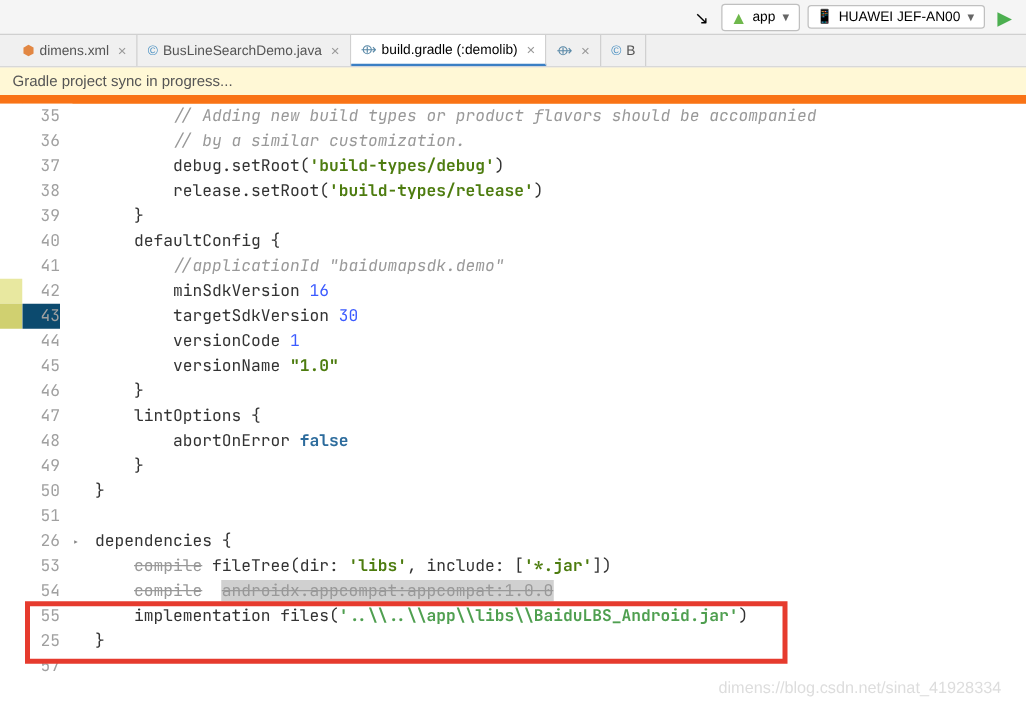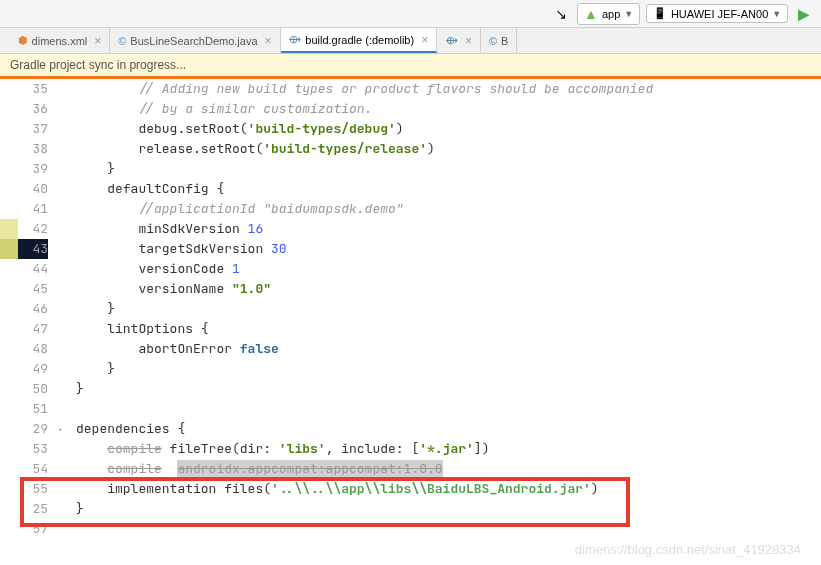--- a/index.html
+++ b/index.html
@@ -69,21 +69,21 @@
       border-bottom: 2px solid #3b7fc4;
       font-weight: 500;
     }
     .tab-close { color: #999; font-size: 12px; margin-left: 3px; cursor: pointer; }
     .file-icon-xml { color: #e28743; font-size: 11px; }
     .file-icon-java { color: #4a90c2; font-size: 11px; }
     .file-icon-gradle { color: #5b8aa8; font-size: 11px; }
 
     .notification {
       background: #fff8d6;
-      border-bottom: 3px solid #f97316;
+      border-bottom: 7px solid #f97316;
       padding: 4px 10px;
       font-size: 12px;
       color: #555;
     }
 
     .editor {
       display: flex;
       font-family: "JetBrains Mono", Consolas, monospace;
       font-size: 13px;
       line-height: 20px;
@@ -132,21 +132,21 @@
       position: absolute;
       border: 4px solid #e63b2e;
       left: 20px;
       top: 398px;
       width: 610px;
       height: 50px;
       pointer-events: none;
     }
 
     .hl-change {
-      background: #0f172a;
+      background: #0c4a6e;
     }
 
     .watermark {
       position: absolute;
       right: 20px;
       bottom: 8px;
       color: #ddd;
       font-size: 13px;
       pointer-events: none;
     }
@@ -237,21 +237,21 @@
       <div class="code-line">42</div>
       <div class="code-line hl-change">43</div>
       <div class="code-line">44</div>
       <div class="code-line">45</div>
       <div class="code-line">46</div>
       <div class="code-line">47</div>
       <div class="code-line">48</div>
       <div class="code-line">49</div>
       <div class="code-line">50</div>
       <div class="code-line">51</div>
-      <div class="code-line">29</div>
+      <div class="code-line">26</div>
       <div class="code-line">53</div>
       <div class="code-line">54</div>
       <div class="code-line">55</div>
       <div class="code-line">25</div>
       <div class="code-line">57</div>
     </div>
   <div class="gutter-fold" id="gutter-fold">
       <div class="code-line"></div>
       <div class="code-line"></div>
       <div class="code-line"></div>

